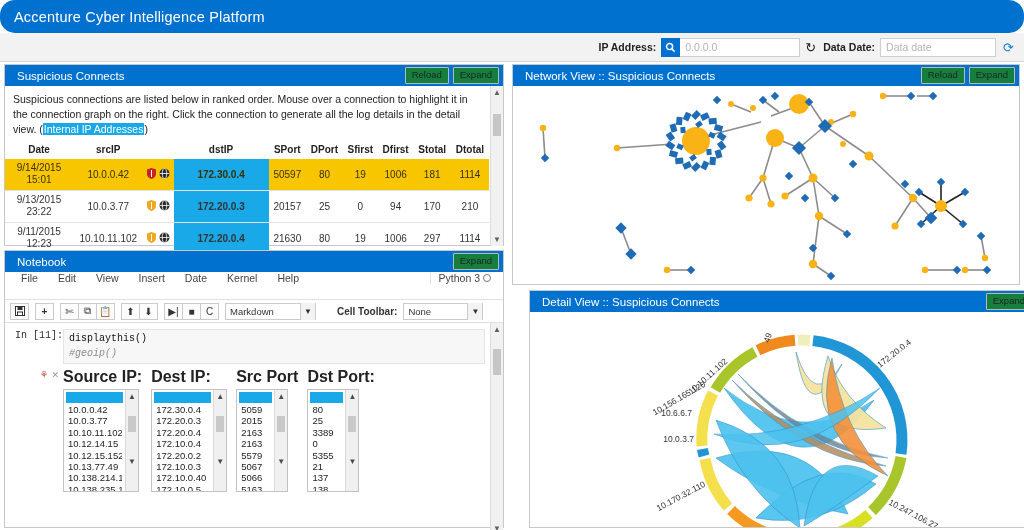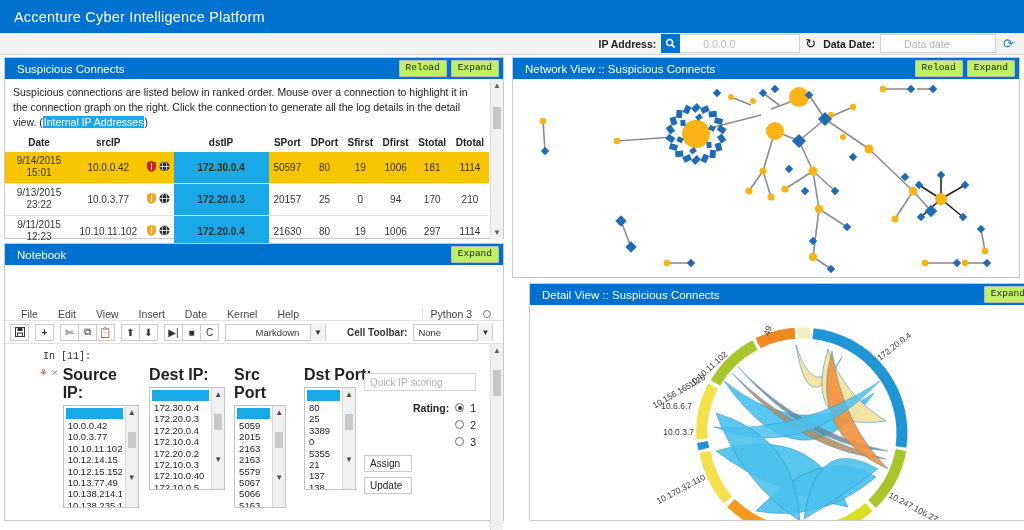--- a/index.html
+++ b/index.html
@@ -5,59 +5,59 @@
   * { box-sizing: border-box; }
   html, body { margin:0; padding:0; }
   body {
     width:1024px; height:530px; overflow:hidden;
     font-family:"Liberation Sans", sans-serif;
     font-size:11px; color:#333; background:#ffffff;
   }
   
   .topbar {
     height:33px; background:#0071ce; display:flex; align-items:center;
-    padding:0 14px; position:relative;
+    padding:0 14px; position:relative;border-radius:15px;
   }
   .brand { color:#ffffff; font-size:14.5px; letter-spacing:.2px; }
   .topnav { margin-left:auto; display:flex; gap:24px; padding-right:8px; }
   .topnav a { color:#ffffff; font-size:10.5px; text-decoration:none; white-space:nowrap; }
 
   
   .filterbar {
-    height:22px; background:#f2f2f2; border-bottom:1px solid #d8d8d8;
+    height:29px; background:#f2f2f2; border-bottom:1px solid #d8d8d8;
     display:flex; align-items:center; justify-content:flex-end; padding:0 10px;
   }
   .fb-label { font-size:10.5px; color:#222; font-weight:bold; margin-right:5px; }
   .searchbtn {
     width:19px; height:19px; background:#0071ce; border:1px solid #0071ce;
     display:flex; align-items:center; justify-content:center; cursor:pointer;
   }
   .searchbtn svg { display:block; }
   .txtin {
-    height:19px; border:1px solid #cfcfcf; background:#fff; padding:0 23px;
+    height:19px; border:1px solid #cfcfcf; background:#fff; padding:0 5px;
     font-size:10.5px; color:#444; outline:none; font-family:"Liberation Sans", sans-serif;
   }
   .txtin::placeholder { color:#b4b4b4; }
   #ip-input { width:120px; border-left:none; }
   #date-input { width:116px; }
   .refresh-ic { margin:0 7px 0 5px; cursor:pointer; color:#222; font-size:13px; line-height:1; }
   .refresh-ic2 { margin-left:7px; cursor:pointer; color:#1e7fc4; font-size:13px; line-height:1; }
 
   
   .stage { position:relative; width:1024px; height:468px; background:#fff; }
   .panel { position:absolute; border:1px solid #c8c8c8; background:#fff; }
   .phead {
     height:21px; background:#0071ce; color:#fff; display:flex; align-items:center;
     padding-left:12px; font-size:11.5px; position:relative;
   }
   .phead .btns { margin-left:auto; display:flex; gap:4px; padding-right:4px; }
   .pbtn {
-    background:#bef264; border:1px solid #b9b9b9; color:#222; font-size:9.5px;
+    background:#15803d; border:1px solid #b9b9b9; color:#222; font-size:9.5px;
     padding:1px 6px 2px; cursor:pointer; line-height:1.25; border-radius:1px;
-    font-family:Liberation Mono, monospace;
+    font-family:Liberation Sans, sans-serif;
   }
 
   
   #p-susp { left:4px; top:2px; width:500px; height:182px; }
   .susp-body { position:relative; height:160px; }
   .susp-desc { padding:6px 22px 5px 8px; font-size:10.5px; line-height:1.42; color:#222; }
   .hl { background:#19a8e8; color:#fff; padding:0 1px; }
   table.conn { width:calc(100% - 14px); border-collapse:collapse; font-size:10px; }
   table.conn th {
     font-weight:bold; color:#222; padding:2px 3px 4px; text-align:center; font-size:10px;
@@ -79,25 +79,25 @@
     border-left:1px solid #dcdcdc; cursor:pointer;
   }
   .vscroll .arw { height:13px; display:flex; align-items:center; justify-content:center;
     font-size:8px; color:#606060; }
   .vscroll .arw.bot { position:absolute; bottom:0; left:0; right:0; }
   .vscroll .thumb { position:absolute; left:2px; right:2px; background:#c6c6c6; }
 
   
   #p-nb { left:4px; top:188px; width:500px; height:278px; }
   .nbmenu {
-    height:28px; border-bottom:1px solid #e0e0e0; display:flex; align-items:flex-end;
-    padding:0 6px; font-size:10.5px; color:#444; background:#fff;margin-top:28px;
+    height:28px; border-bottom:1px solid #e0e0e0; display:flex; align-items:flex-start;
+    padding:0 6px; font-size:10.5px; color:#444; background:#fff;
   }
   .nbmenu span.mi { padding:0 10px; cursor:pointer; }
-  .kern { margin-left:auto; display:flex; align-items:center; gap:11px; padding-right:6px;
+  .kern { margin-left:auto; display:flex; align-items:center; gap:3px; padding-right:6px;
     border-left:1px solid #e0e0e0; padding-left:8px; }
   .kern .circ { width:8px; height:8px; border:1px solid #777; border-radius:50%; }
   .nbtool {
     height:23px; border-bottom:1px solid #e0e0e0; display:flex; align-items:center;
     padding:0 5px; gap:0px; background:#fff;
   }
   .tb {
     width:19px; height:17px; border:1px solid #cbcbcb; background:#fcfcfc; margin-right:-1px;
     display:flex; align-items:center; justify-content:center; cursor:pointer;
     font-size:10px; color:#333;
@@ -109,21 +109,21 @@
     font-family:"Liberation Sans", sans-serif;
   }
   .sel .cv { position:absolute; right:0; top:-1px; bottom:-1px; width:15px; border-left:1px solid #cbcbcb;
     display:flex; align-items:center; justify-content:center; font-size:8px; background:#f3f3f3; }
   .nbcell { position:relative; padding:6px 18px 0 6px; height:calc(100% - 64px); overflow:hidden; }
   .prompt { font-family:"Liberation Mono", monospace; font-size:10px; color:#303030; width:52px;
     text-align:right; padding-top:1px; }
   .codebox { background:#f7f7f7; border:1px solid #e4e4e4; flex:1; padding:2px 5px;
     font-family:"Liberation Mono", monospace; font-size:10px; line-height:1.45; color:#111; }
   .codebox .cm { color:#8a8a8a; font-style:italic; }
-  .wrow { display:flex; align-items:flex-start;margin-left:28px; }
+  .wrow { display:flex; align-items:flex-start; }
   .widgets { display:flex; margin-top:7px; padding-left:22px; }
   .wcol { margin-right:9px; }
   .wlab { font-size:16px; color:#222; margin-bottom:3px; font-weight:bold; }
   .lbox { border:1px solid #c3c3c3; background:#fff; width:76px; height:103px; position:relative;
     overflow:hidden; }
   .lbox .selbar { height:11px; background:#19a8e8; margin:2px 15px 1px 2px; }
   .lbox ul { list-style:none; margin:0; padding:0 16px 0 4px; font-size:9.5px; line-height:11.4px;
     color:#222; }
   .lbox li { white-space:nowrap; overflow:hidden; cursor:pointer; }
   .lbox .lsb { position:absolute; right:0; top:0; bottom:0; width:13px; background:#f0f0f0;
@@ -321,34 +321,38 @@
       <div class="tb">⧉</div>
       <div class="tb">📋</div>
       <div class="tgap"></div>
       <div class="tb">⬆</div>
       <div class="tb">⬇</div>
       <div class="tgap"></div>
       <div class="tb">▶|</div>
       <div class="tb">■</div>
       <div class="tb">C</div>
       <div class="tgap"></div>
-      <div class="sel" style="width:101px;justify-content:center;">
+      <div class="sel" style="width:91px;">
         <span>Markdown</span>
         <span class="cv">▼</span>
       </div>
       <span style="margin:0 6px 0 21px;font-weight:bold;font-size:10px;">Cell Toolbar:</span>
       <div class="sel" style="width:80px;">
         <span>None</span>
         <span class="cv">▼</span>
       </div>
     </div>
 
     <div class="nbcell">
       <div class="wrow">
         <div class="prompt">In [11]:</div>
+        <div class="codebox">
+          <div>displaythis()</div>
+          <div class="cm">#geoip()</div>
+        </div>
       </div>
 
       <div style="display:flex;align-items:flex-start;margin-top:4px;">
         <div style="width:52px;text-align:right;padding-right:4px;">
           <span class="cellrun">⚘</span>
           <span style="color:#999;font-size:9px;">✕</span>
         </div>
         <div class="widgets" style="padding-left:0;margin-top:0;">
 
           <div class="wcol">
@@ -432,40 +436,20 @@
                   <li>137</li>
                   <li>138</li>
                 </ul>
                 <div class="lsb">
                   <div class="arw">▲</div>
                   <div class="thumb"></div>
                   <div class="arw bot">▼</div>
                 </div>
               </div>
 
-              <div style="margin-left:8px;margin-top:-14px;">
-                <div class="scoring">Quick IP scoring</div>
-                <div class="rating">
-                  <div class="rrow" style="justify-content:flex-end;">
-                    <span class="rlab">Rating:</span>
-                    <span class="radio on"></span>
-                    <span>1</span>
-                  </div>
-                  <div class="rrow" style="justify-content:flex-end;margin-top:2px;">
-                    <span class="radio"></span>
-                    <span>2</span>
-                  </div>
-                  <div class="rrow" style="justify-content:flex-end;margin-top:2px;">
-                    <span class="radio"></span>
-                    <span>3</span>
-                  </div>
-                </div>
-                <div class="abtn" style="margin-top:6px;">Assign</div>
-                <div class="abtn" style="margin-top:5px;">Update</div>
-              </div>
             </div>
           </div>
 
         </div>
       </div>
 
       <div class="vscroll" style="top:0;">
         <div class="arw">▲</div>
         <div class="thumb" style="top:26px;height:26px;"></div>
         <div class="arw bot">▼</div>

